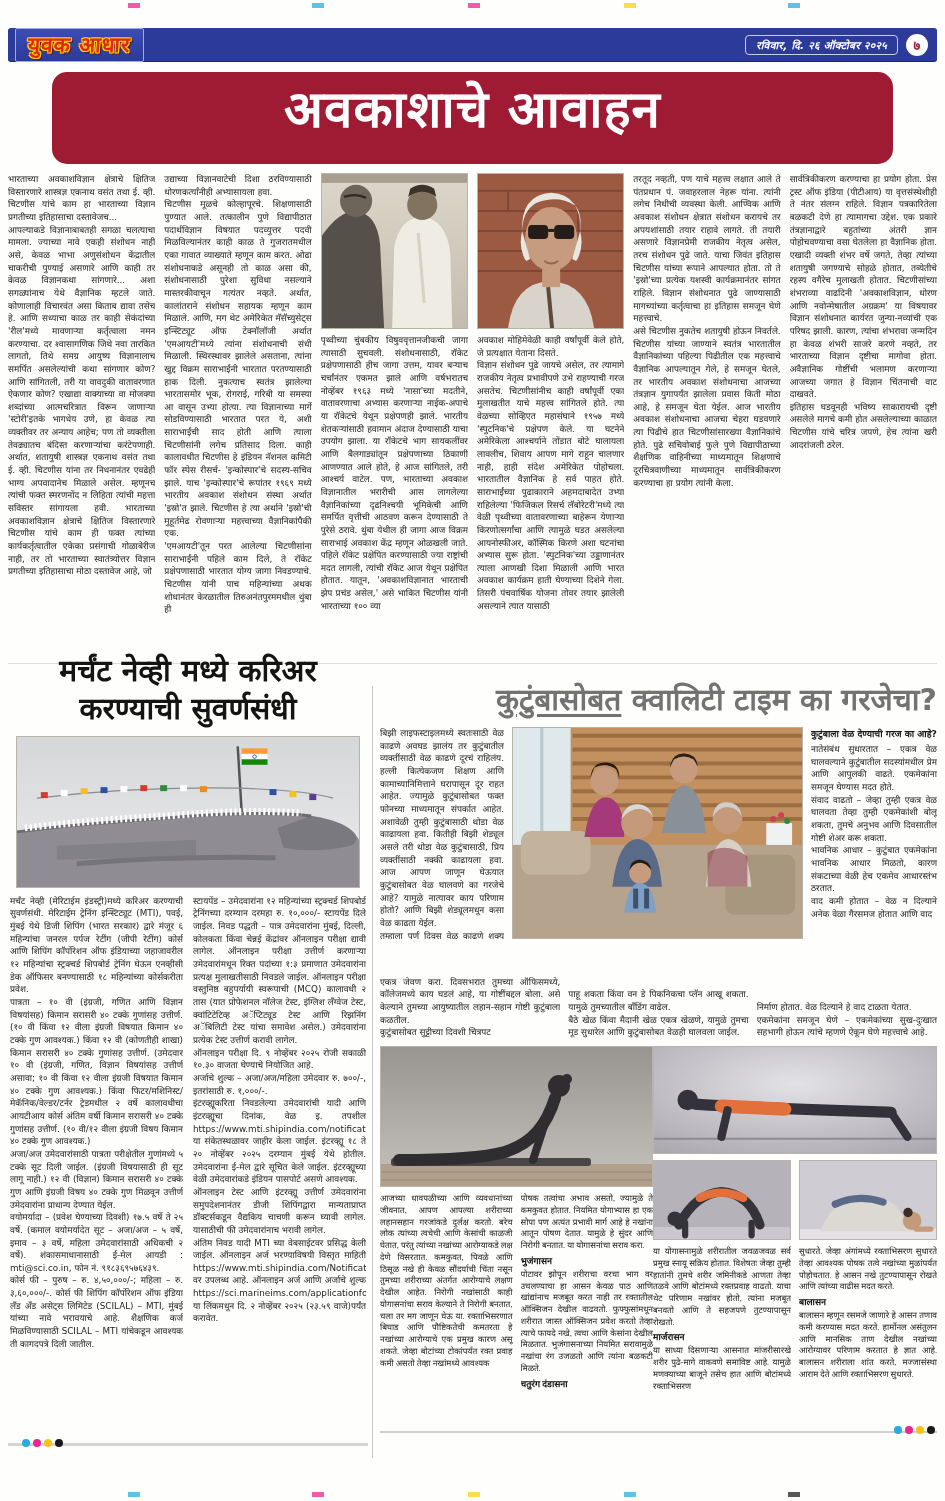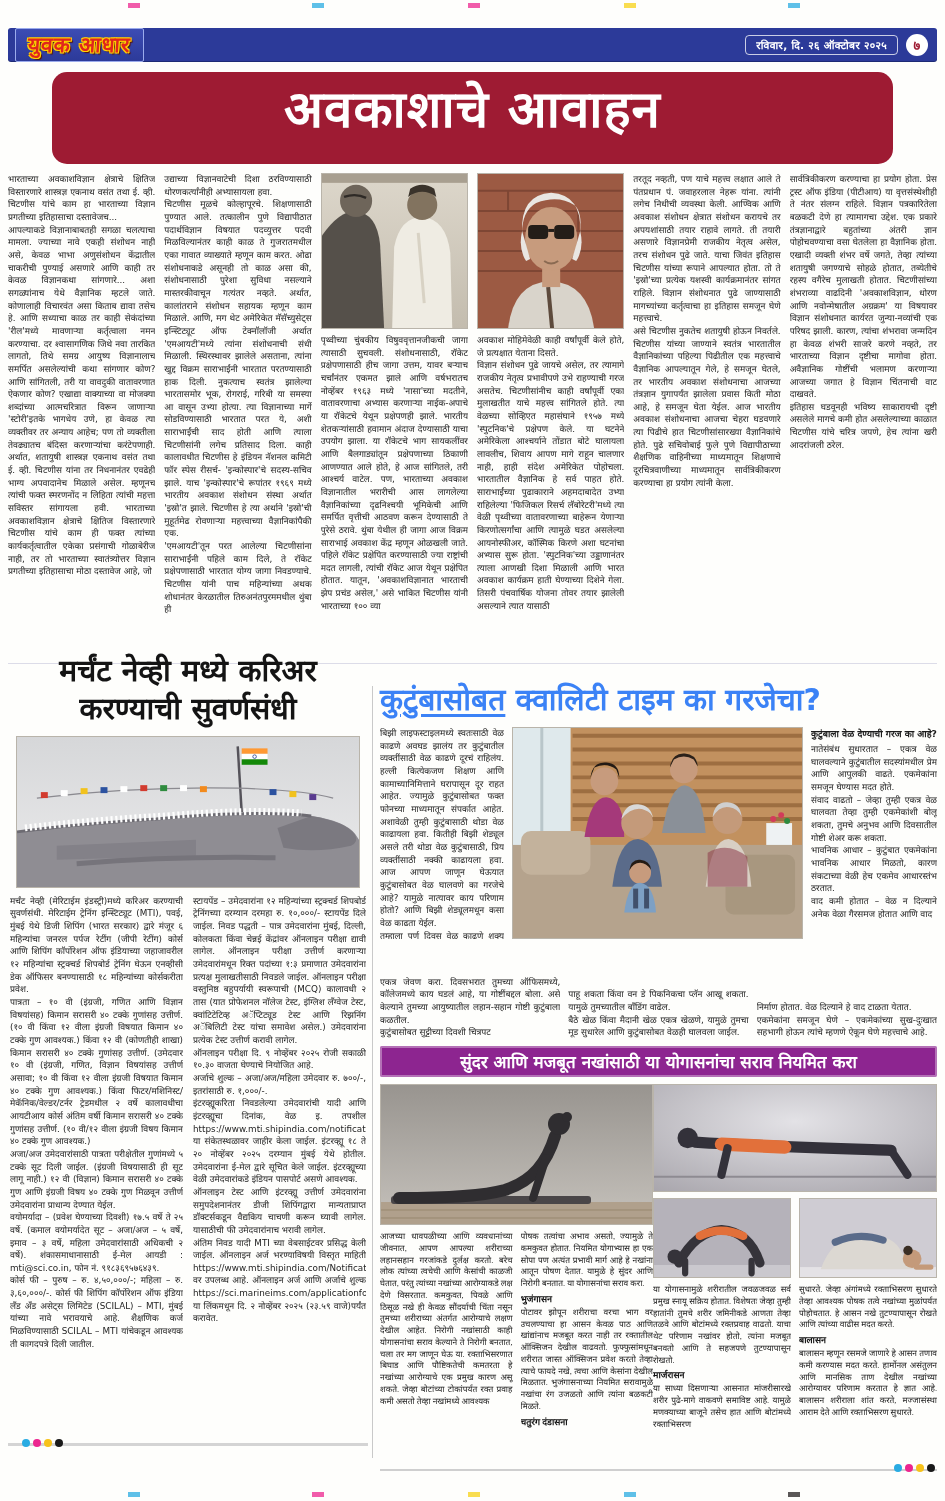--- a/index.html
+++ b/index.html
@@ -13,21 +13,21 @@
 
   
   #header { position:absolute; top:28px; left:8px; width:929px; height:33px; background:#2c3a99; border-radius:3px;
             display:flex; align-items:center; justify-content:space-between; box-shadow:0 1px 0 #1d2a75; }
   #logo-box { margin-left:7px; padding:1px 12px 3px 12px; background:linear-gradient(#3c4cb4,#2c3a99);
               border:1px solid #9babec; border-radius:2px; }
   #logo { font-size:21px; font-weight:900; color:#e0261c; letter-spacing:1px; transform:skewX(-4deg);
           text-shadow:-1px -1px 0 #ffd200, 1px -1px 0 #ffd200, -1px 1px 0 #ffd200, 1px 1px 0 #ffd200, 2px 2px 1px #5a1206; }
   #header-right { display:flex; align-items:center; gap:8px; margin-right:9px; }
   #date-box { color:#fff; font-size:10.5px; font-weight:700; border:1px solid rgba(255,255,255,.75);
-              border-radius:4px; padding:2px 10px; letter-spacing:.3px; }
+              border-radius:4px; padding:2px 10px; letter-spacing:.3px;font-style:italic; }
   #page-circle { width:22px; height:22px; background:#fff; border-radius:50%; color:#9e1b33; font-weight:800;
                  font-size:13px; display:flex; align-items:center; justify-content:center; }
 
   
   #main { position:absolute; top:72px; left:8px; width:929px; height:598px; }
   #main-banner { margin:0 44px; height:92px; background:#9e1b33; border-radius:15px; display:flex;
                  align-items:flex-start; justify-content:center; }
   #main-banner span { color:#fff; font-size:51px; font-weight:800; letter-spacing:1px; }
   #main-cols { display:flex; gap:9px; margin-top:9px; height:491px; border-bottom:1px solid #dcdce8; padding-bottom:4px; }
   .mcol { flex:1 1 0; overflow:hidden; }
@@ -44,21 +44,21 @@
   .ncol { flex:1 1 0; overflow:hidden; }
   #navy-footer { position:relative; margin-top:12px; height:10px; border-top:3px solid #d4d4d4; }
   .dots { position:absolute; top:-7px; display:flex; gap:3px; }
   .dot { width:8px; height:8px; border-radius:50%; }
   .d-c{background:#29abe2;} .d-m{background:#ec268f;} .d-y{background:#f7c21a;} .d-k{background:#1a1a1a;}
 
   #vrule { position:absolute; top:686px; left:372px; width:1px; height:772px; background:#c9c9c9; }
 
   
   #right-sec { position:absolute; top:678px; left:380px; width:557px; }
-  #family-headline { text-align:left; font-size:30px; font-weight:800; color:#3b82f6; }
+  #family-headline { text-align:right; font-size:30px; font-weight:800; color:#737373; }
   #family-headline .u { text-decoration:underline; text-underline-offset:4px; }
   #family-row { display:flex; gap:8px; margin-top:8px; height:212px; }
   #family-col-left { width:124px; overflow:hidden; }
   #family-photo { width:291px; height:212px; }
   #family-col-right { flex:1 1 0; overflow:hidden; }
   .qa-title { font-size:9.2px; font-weight:800; color:#1c1c1c; margin-bottom:3px; text-align:justify; }
   #family-below { display:flex; gap:8px; margin-top:5px; height:95px;align-items:flex-end; }
   .fbcol { flex:1 1 0; overflow:hidden; }
 
   #yoga-banner { margin-top:7px; height:31px; background:#8d2590; border-radius:2px; display:flex; align-items:center;
@@ -293,23 +293,20 @@
     </div>
     <div id="family-below">
       <div class="fbcol bodytxt">एकत्र जेवण करा. दिवसभरात तुमच्या ऑफिसमध्ये, कॉलेजमध्ये काय घडलं आहे, या गोष्टींबद्दल बोला. असे केल्याने तुमच्या आयुष्यातील लहान-सहान गोष्टी कुटुंबाला कळतील.
 कुटुंबासोबत सुट्टीच्या दिवशी चित्रपट</div>
       <div class="fbcol bodytxt">पाहू शकता किंवा वन डे पिकनिकचा प्लॅन आखू शकता. यामुळे तुमच्यातील बॉंडिंग वाढेल.
 बैठे खेळ किंवा मैदानी खेळ एकत्र खेळणे, यामुळे तुमचा मूड सुधारेल आणि कुटुंबासोबत वेळही घालवला जाईल.</div>
       <div class="fbcol bodytxt">निर्माण होतात. वेळ दिल्याने हे वाद टाळता येतात.
 एकमेकांना समजून घेणे – एकमेकांच्या सुख-दुःखात सहभागी होऊन त्यांचे म्हणणे ऐकून घेणे महत्त्वाचे आहे.</div>
     </div>
 
-    <div id="yoga-banner">
-      <span>सुंदर आणि मजबूत नखांसाठी या योगासनांचा सराव नियमित करा</span>
-    </div>
     <div id="yoga-body">
       <div id="yoga-left">
         <div class="photo ph-cobra">
           <svg viewBox="0 0 271 141" preserveAspectRatio="xMidYMid slice">
             <defs>
                 <linearGradient id="yg1" x1="0" y1="0" x2="0" y2="1">
               <stop offset="0" stop-color="#98948f"></stop>
                   <stop offset="1" stop-color="#c6c2bc"></stop>
                 </linearGradient>
               </defs>

